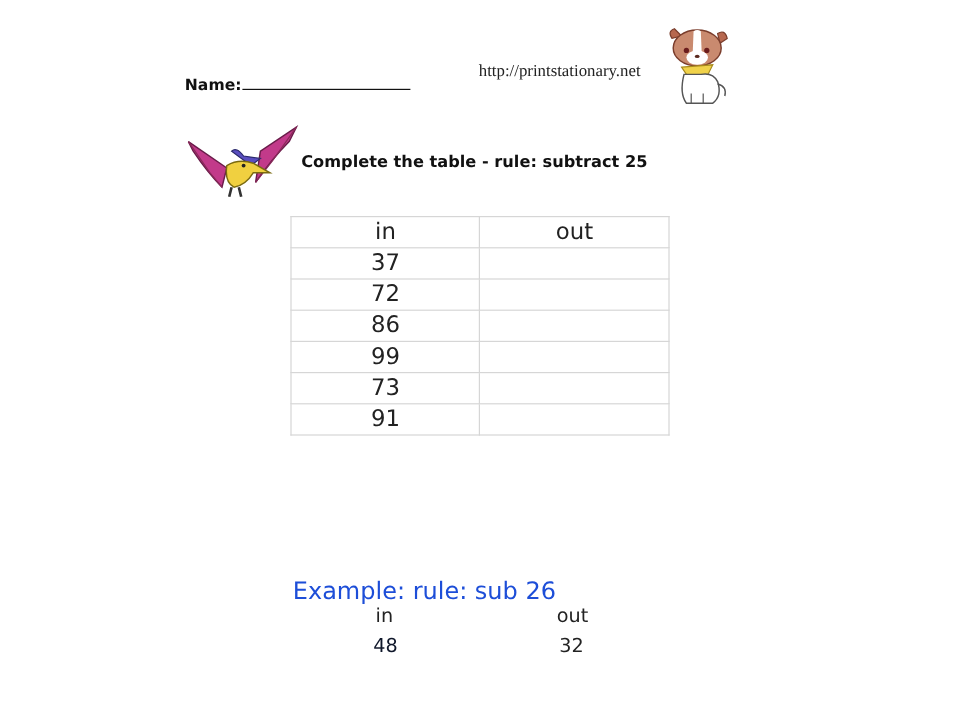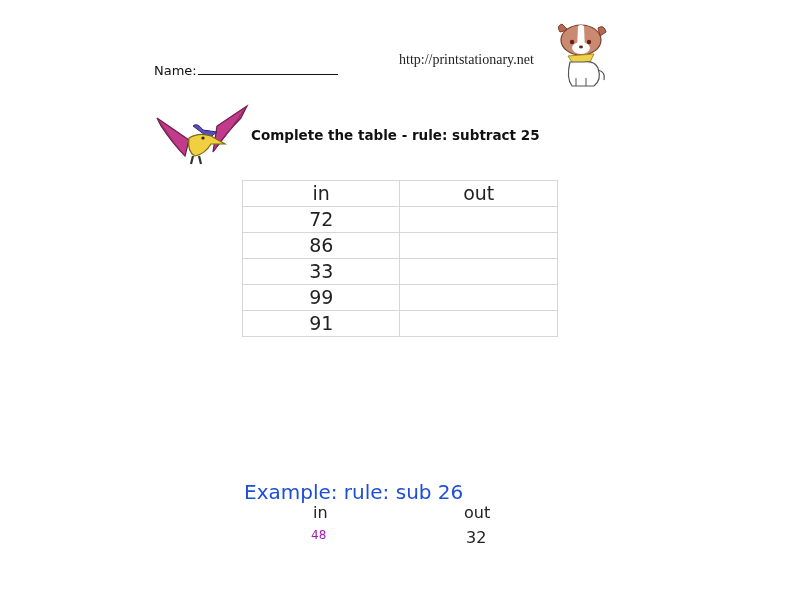--- a/index.html
+++ b/index.html
@@ -2,21 +2,21 @@
 <html><head>
   <meta charset="utf-8">
   <style>
     html, body { margin:0; padding:0; }
     body {
       width:800px; height:600px; background:#ffffff; position:relative; overflow:hidden;
       font-family:"DejaVu Sans", sans-serif; color:#222;
     }
     .abs { position:absolute; }
     .name-label {
-      left:154px; top:62px; font-family:"DejaVu Sans", sans-serif; font-weight:normal;
+      left:154px; top:62px; font-family:"DejaVu Sans", sans-serif; font-weight:bold;
       font-size:13px; color:#111; white-space:nowrap;
     }
     .name-line { display:inline-block; width:140px; border-bottom:1.5px solid #111; height:12px; vertical-align:baseline; margin-left:1px; }
     .url {
       left:399px; top:52px; font-family:"Liberation Serif", "DejaVu Serif", serif;
       font-size:14px; color:#222; white-space:nowrap;text-align:right;
     }
     .dog { left:554px; top:22px; width:54px; height:68px; }
     .ptero { left:155px; top:104px; width:94px; height:66px; }
     .title {
@@ -30,21 +30,21 @@
     table.worksheet td, table.worksheet th {
       border:1.5px solid #d6d6d6; height:25px; padding:0; text-align:center;
       font-weight:normal; font-size:19px; color:#222; line-height:25px;
       font-family:"DejaVu Sans", sans-serif;
     }
     table.worksheet .col-in { width:157px; }
     table.worksheet .col-out { width:157px; }
     .example-title { left:244px; top:480px; font-size:20px; color:#1d4ed8; white-space:nowrap; }
     .ex-h-in { left:313px; top:503px; font-size:16px; color:#222; }
     .ex-h-out { left:464px; top:503px; font-size:16px; color:#222; }
-    .ex-v-in { left:311px; top:528px; font-size:12px; color:#a21caf; }
+    .ex-v-in { left:311px; top:528px; font-size:16px; color:#0f172a; }
     .ex-v-out { left:466px; top:528px; font-size:16px; color:#222; }
   </style>
 </head>
 <body>
 
 <div class="abs name-label">
   <span>Name:</span><span class="name-line"></span>
 </div>
 
 <div class="abs url">http://printstationary.net</div>
@@ -87,33 +87,37 @@
 
 <table class="worksheet">
   <thead>
     <tr>
       <th class="col-in">in</th>
       <th class="col-out">out</th>
     </tr>
   </thead>
   <tbody>
     <tr>
+      <td>37</td>
+      <td></td>
+    </tr>
+    <tr>
       <td>72</td>
       <td></td>
     </tr>
     <tr>
       <td>86</td>
       <td></td>
     </tr>
     <tr>
-      <td>33</td>
+      <td>99</td>
       <td></td>
     </tr>
     <tr>
-      <td>99</td>
+      <td>73</td>
       <td></td>
     </tr>
     <tr>
       <td>91</td>
       <td></td>
     </tr>
   </tbody>
 </table>
 
 <div class="abs example-title">Example: rule: sub 26</div>

